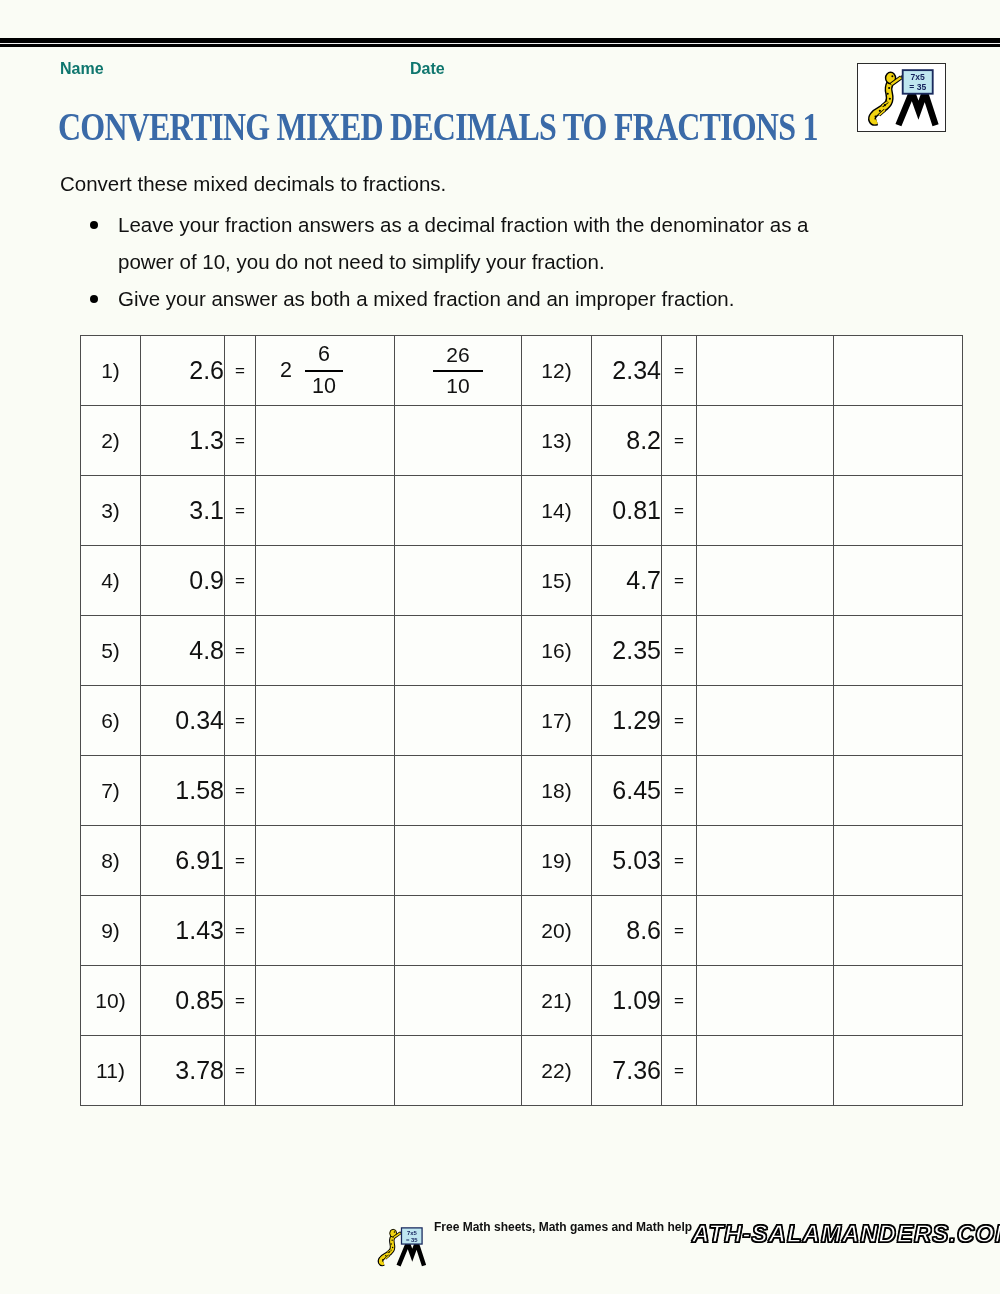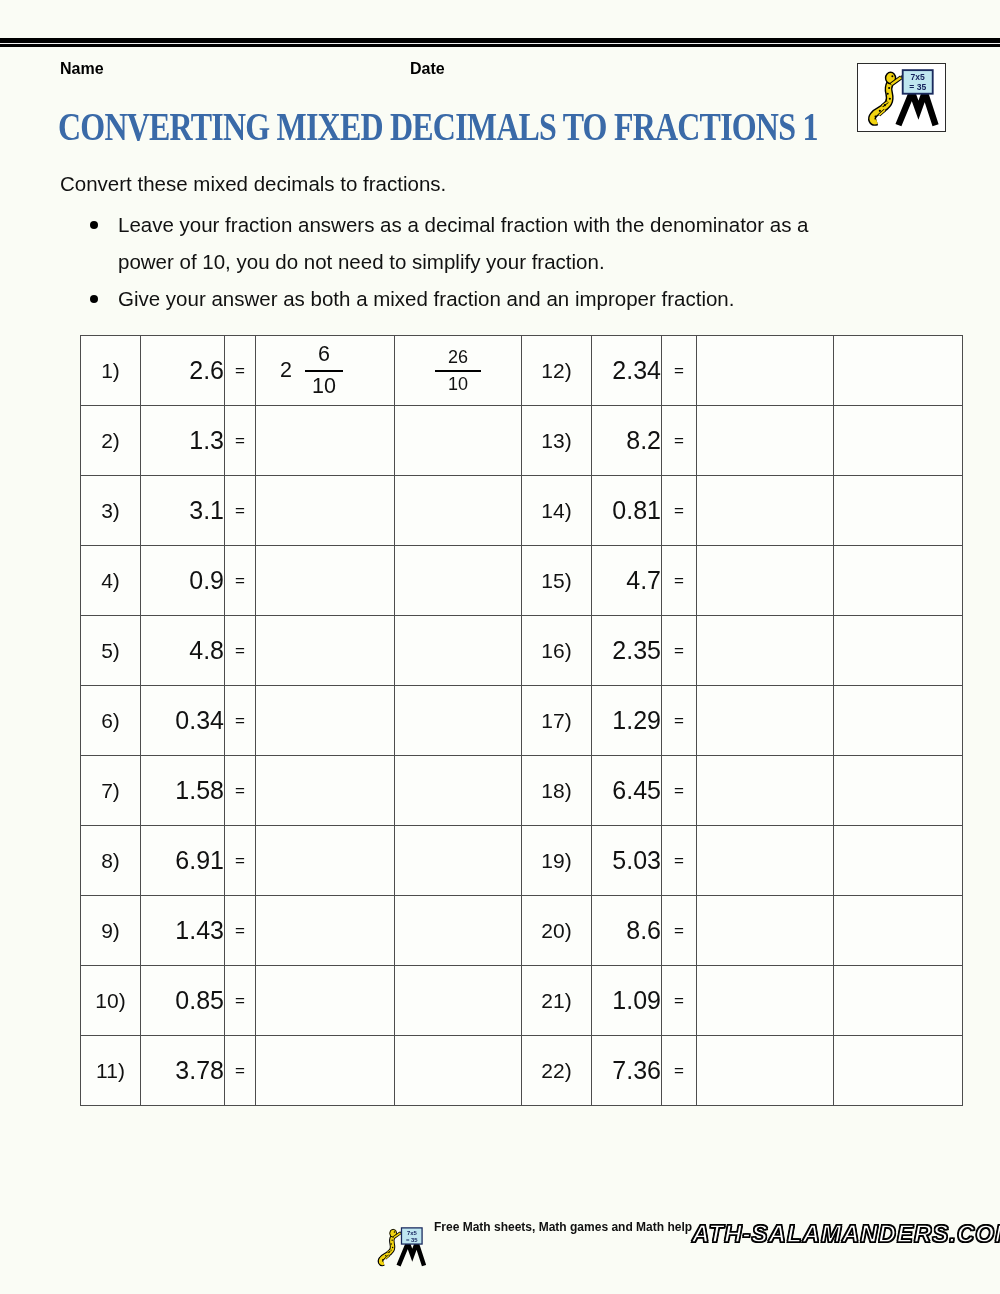--- a/index.html
+++ b/index.html
@@ -10,21 +10,21 @@
     color:#111;overflow:hidden;
   }
   .abs{position:absolute;}
 
   
   .top-rule{
     left:0;top:38px;width:1000px;height:9px;
     background:linear-gradient(#000 0,#000 5px,#f2f2f2 5px,#f2f2f2 6px,#000 6px,#000 9px);
   }
 
-  .field-label{font-size:16px;font-weight:600;color:#000000;font-stretch:condensed;}
+  .field-label{font-size:16px;font-weight:600;color:#0f766e;font-stretch:condensed;}
   .name-label{left:60px;top:60px;}
   .date-label{left:410px;top:60px;}
 
   .logo-box{
     left:857px;top:63px;width:87px;height:67px;
     background:#fff;border:1px solid #2c2c2c;
     display:flex;align-items:center;justify-content:center;
   }
   .logo-box svg{width:78px;height:60px;}
 
@@ -60,21 +60,21 @@
   tr.hdr{height:42px;}
   tr.prob{height:70px;}
   th.h-lbl{font-size:20px;text-align:center;vertical-align:middle;}
   td.c-num{font-size:21px;text-align:center;vertical-align:middle;}
   td.c-dec{font-size:25px;text-align:right;vertical-align:middle;padding-right:9px;}
   td.c-eq{font-size:17px;font-weight:600;text-align:center;vertical-align:middle;}
   td.c-ans{vertical-align:middle;}
 
   .mixed-example{display:flex;align-items:center;padding-left:24px;font-size:21.5px;}
   .mixed-example .whole{margin-right:13px;}
-  .center-frac{text-align:center;font-size:18px;}
+  .center-frac{text-align:center;font-size:21px;}
   .frac{display:inline-block;text-align:center;vertical-align:middle;line-height:1.25;}
   .frac .top{display:block;padding:0 13px 2px;border-bottom:2px solid #000;}
   .frac .bot{display:block;padding-top:1px;}
 
   
   .footer{
     left:376px;top:1220px;display:flex;align-items:flex-start;
   }
   .footer svg.small-logo{width:50px;height:50px;flex:0 0 auto;margin-top:2px;}
   .footer .f-col{display:flex;flex-direction:row;margin-left:4px;}

